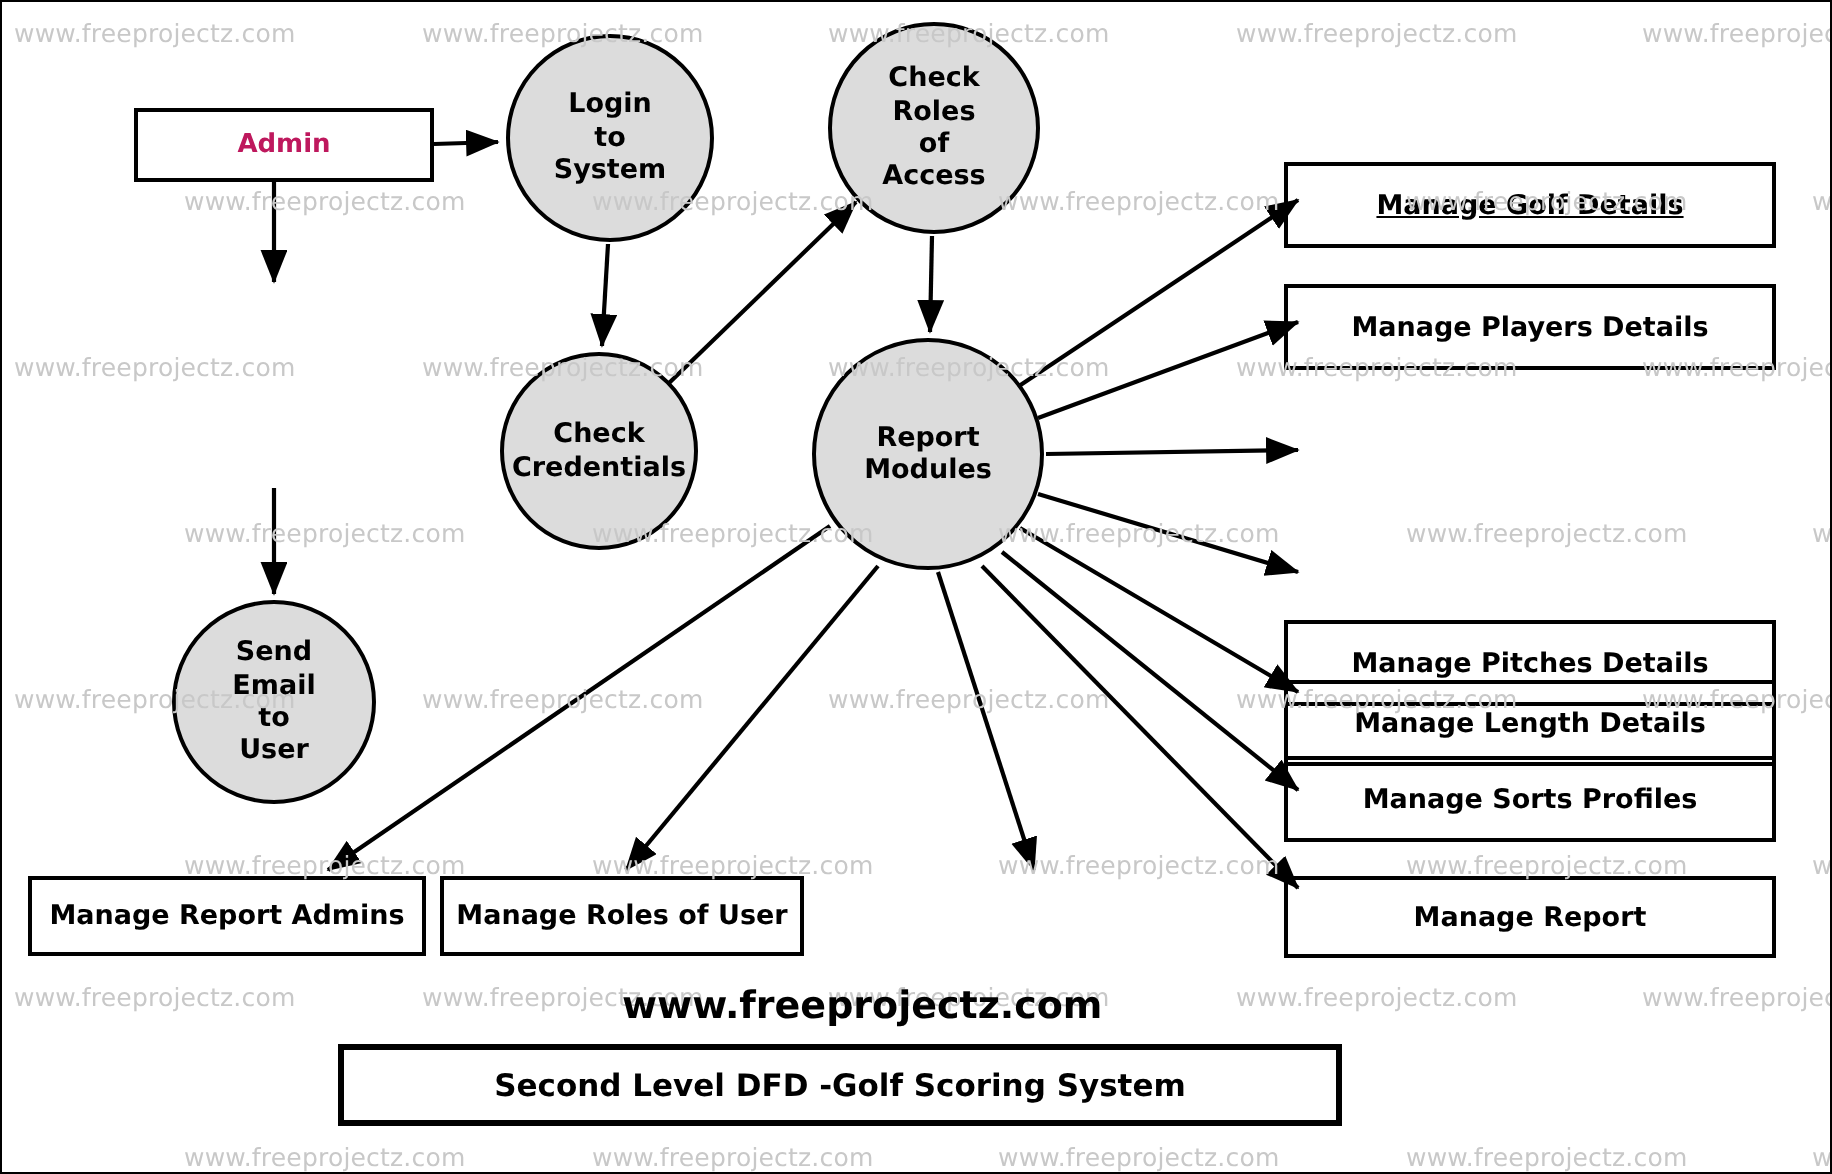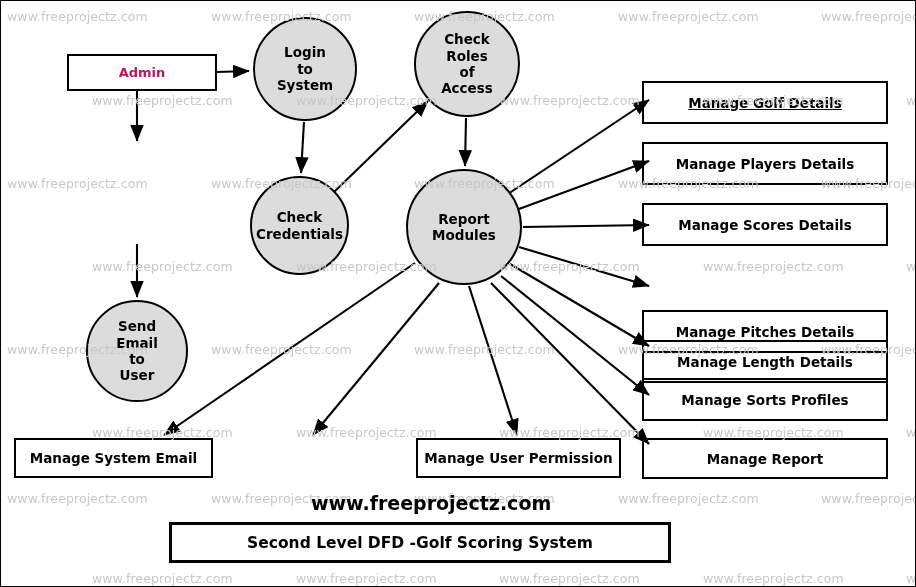--- a/index.html
+++ b/index.html
@@ -178,41 +178,38 @@
       <span>User</span>
     </div>
   </div>
 
   <div class="node data-box" style="left:641px; top:80px; width:246px; height:43px;text-decoration:underline;">
     <span>Manage Golf Details</span>
   </div>
   <div class="node data-box" style="left:641px; top:141px; width:246px; height:43px;">
     <span>Manage Players Details</span>
   </div>
-  <div class="node data-box" style="left:641px; top:202px; width:246px; height:43px;">
-    <span>Manage Scores Details</span>
-  </div>
   <div class="node data-box" style="left:641px; top:264px; width:246px; height:43px;margin-top:45px;">
     <span>Manage Pitches Details</span>
   </div>
   <div class="node data-box" style="left:641px; top:339px; width:246px; height:43px;">
     <span>Manage Length Details</span>
   </div>
   <div class="node data-box" style="left:641px; top:437px; width:246px; height:41px;">
     <span>Manage  Report</span>
   </div>
   <div class="node data-box" style="left:641px; top:377px; width:246px; height:43px;">
     <span>Manage Sorts Profiles</span>
   </div>
 
   <div class="node bottom-box" style="left:13px; top:437px; width:199px; height:40px;">
-    <span>Manage System Email</span>
-  </div>
-  <div class="node bottom-box" style="left:415px; top:437px; width:205px; height:40px;">
-    <span>Manage User Permission</span>
+    <span>Manage Report Admins</span>
+  </div>
+  <div class="node bottom-box" style="left:219px; top:437px; width:182px; height:40px;">
+    <span>Manage Roles of User</span>
   </div>
 
   <div id="site-label" style="left:310px; top:491px;">www.freeprojectz.com</div>
 
   <div class="node title-box" style="left:168px; top:521px; width:502px; height:41px;">
     <span>Second Level DFD -Golf Scoring System</span>
   </div>
 
   <div id="watermark-layer">
       <div class="wm" style="left: 6px; top: 8px;">www.freeprojectz.com</div>

